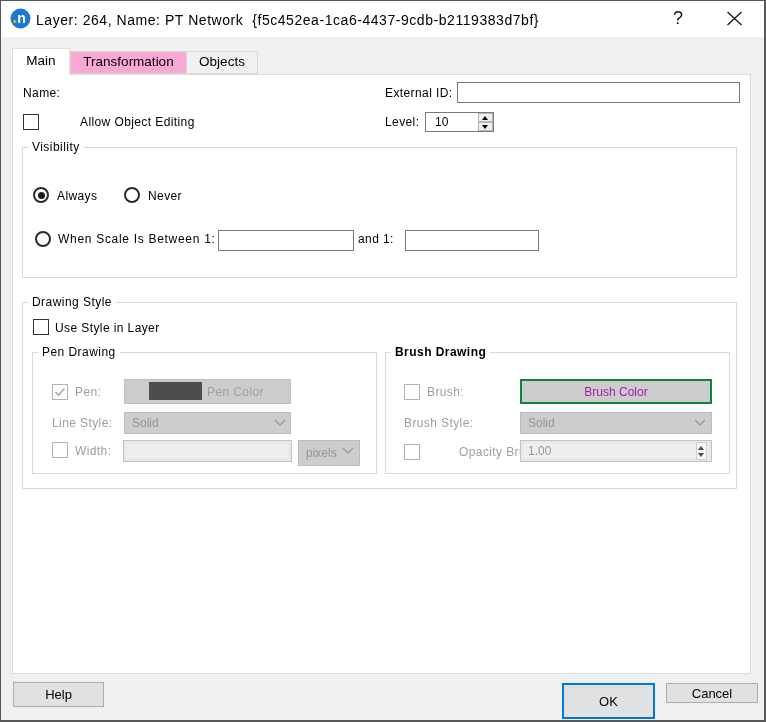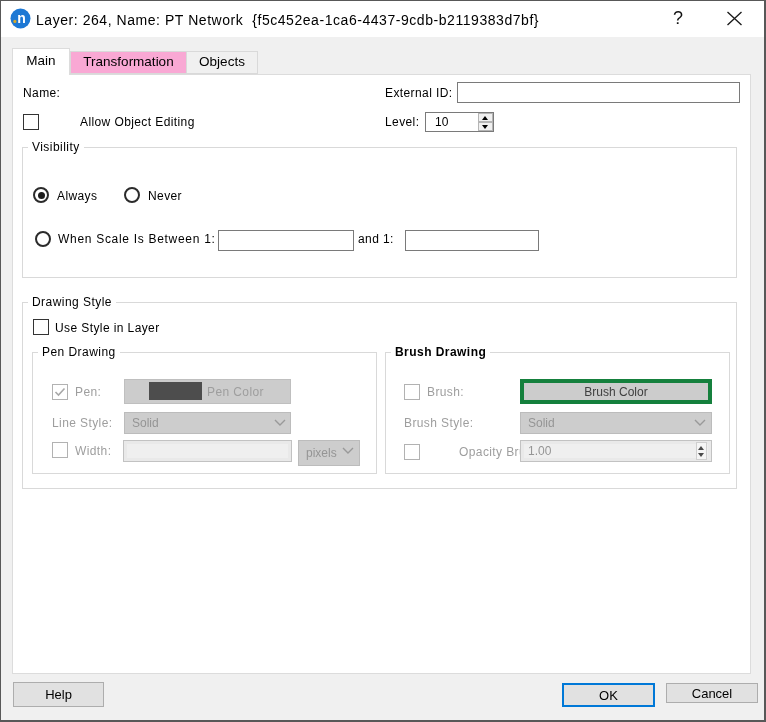--- a/index.html
+++ b/index.html
@@ -105,31 +105,31 @@
   <div class="abs" style="left:123px;top:440px;width:169px;height:22px;background:#efefef;border:1px solid #c2c2c2;box-sizing:border-box;box-shadow:inset 0 0 0 3px #e9e9e9;"></div>
   <div class="combo" style="left:298px;top:440px;width:62px;height:26px;">pixels</div>
   <svg class="chev" style="left:342px;top:447px;" width="12" height="8" viewBox="0 0 12 8">
     <path d="M1 1 L6 6 L11 1" stroke="#999" stroke-width="1.4" fill="none"></path>
   </svg>
 
   <div class="grp" style="left:385px;top:352px;width:345px;height:122px;"></div>
   <div class="gtitle" style="left:391px;top:345px;font-weight:bold;">Brush Drawing</div>
   <div class="cbd" style="left:404px;top:384px;"></div>
   <div class="glbl" style="left:427px;top:384px;">Brush:</div>
-  <div class="abs" style="left:520px;top:379px;width:192px;height:25px;background:#cccccc;border:4px solid #15803d;box-sizing:border-box;display:flex;align-items:center;justify-content:center;font-size:12px;color:#404040;">Brush Color</div>
+  <div class="abs" style="left:520px;top:379px;width:192px;height:25px;background:#cccccc;border:2px solid #15803d;box-sizing:border-box;display:flex;align-items:center;justify-content:center;font-size:12px;color:#a21caf;">Brush Color</div>
   <div class="glbl" style="left:404px;top:415px;">Brush Style:</div>
   <div class="combo" style="left:520px;top:412px;width:192px;height:22px;">Solid</div>
   <svg class="chev" style="left:694px;top:419px;" width="12" height="8" viewBox="0 0 12 8">
     <path d="M1 1 L6 6 L11 1" stroke="#999" stroke-width="1.4" fill="none"></path>
   </svg>
   <div class="cbd" style="left:404px;top:444px;"></div>
   <div class="glbl" style="left:427px;top:444px;margin-left:32px;">Opacity Brush:</div>
   <div class="abs" style="left:520px;top:440px;width:192px;height:22px;background:#efefef;border:1px solid #c2c2c2;box-sizing:border-box;box-shadow:inset 0 0 0 3px #e9e9e9;display:flex;align-items:center;font-size:12px;color:#959595;padding-left:7px;">1.00</div>
   <div class="abs" style="left:696px;top:442px;width:11px;height:18px;background:#f5f5f5;border:1px solid #cfcfcf;box-sizing:border-box;">
     <div style="position:absolute;left:1px;top:3px;width:0;height:0;border-left:3.5px solid transparent;border-right:3.5px solid transparent;border-bottom:4.5px solid #4a4a4a;"></div>
     <div style="position:absolute;left:1px;top:9.5px;width:0;height:0;border-left:3.5px solid transparent;border-right:3.5px solid transparent;border-top:4.5px solid #4a4a4a;"></div>
   </div>
 
 
   <div class="btn" style="left:13px;top:682px;width:91px;height:25px;">Help</div>
-  <div class="btn" style="left:562px;top:683px;width:93px;height:24px;border:2px solid #0078d7;">OK</div>
+  <div class="btn" style="left:562px;top:683px;width:93px;height:36px;border:2px solid #0078d7;">OK</div>
   <div class="btn" style="left:666px;top:683px;width:92px;height:20px;">Cancel</div>
 </div>
 
 </body></html>

